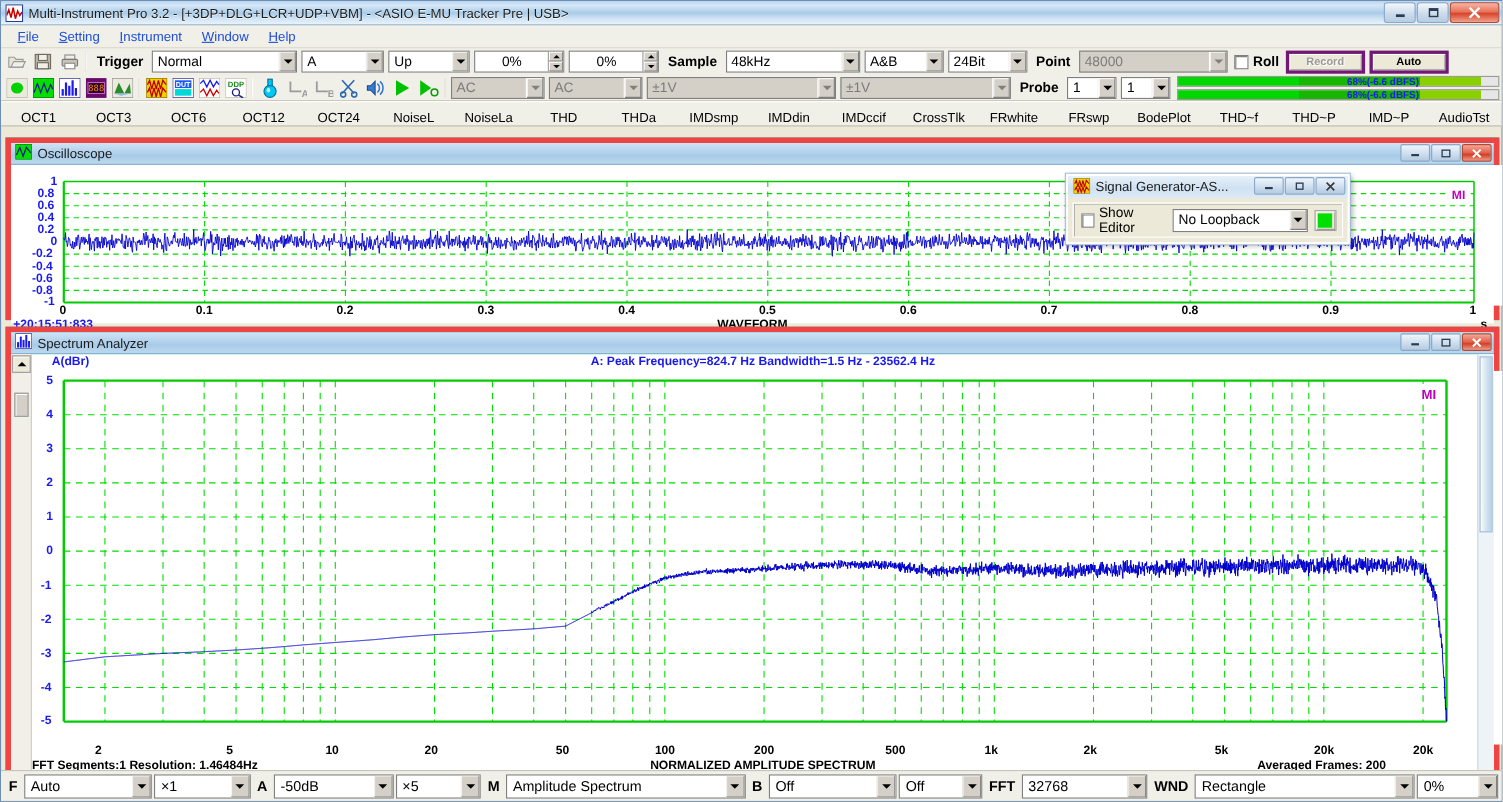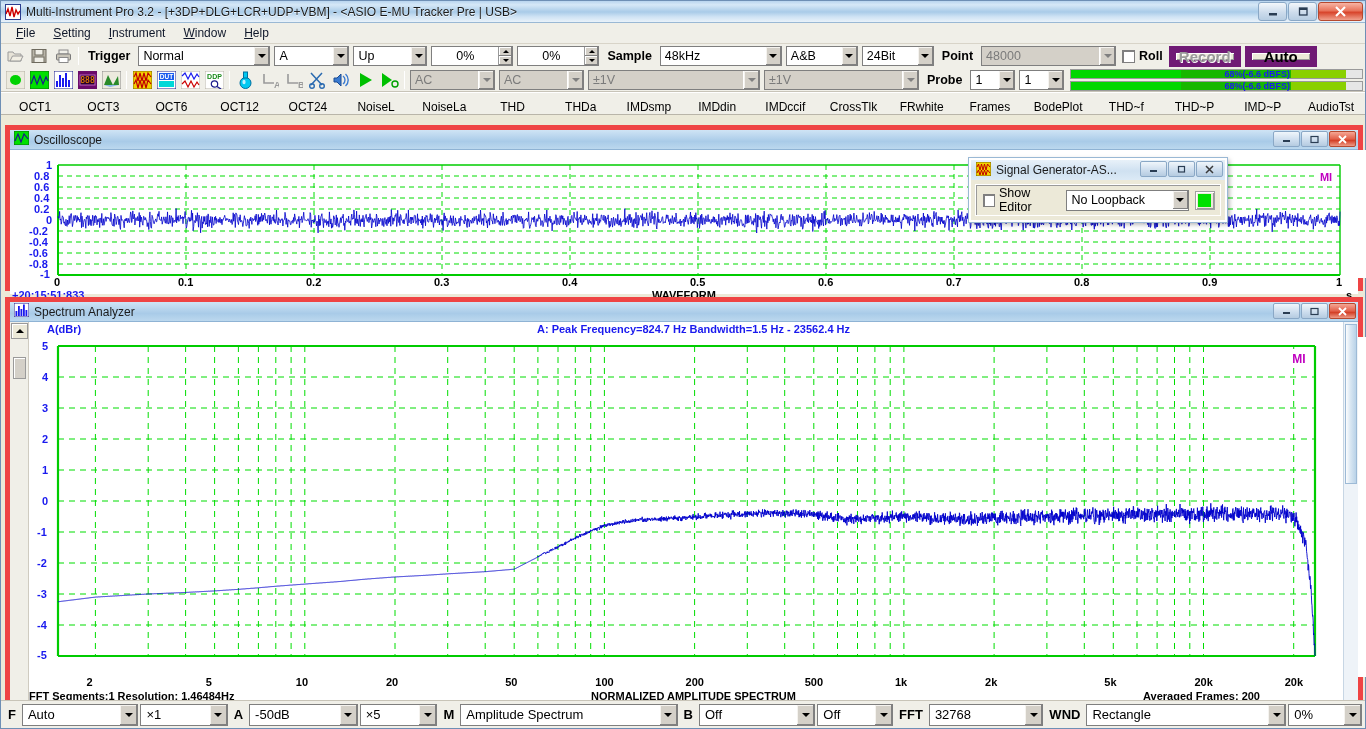--- a/index.html
+++ b/index.html
@@ -59,21 +59,21 @@
   
   .menubar {
     height: 21px;
     background: #f0efe8;
     display: flex; align-items: center;
     padding-left: 6px;
     border-bottom: 1px solid #d8d4c8;
   }
   .menubar .mi {
     padding: 2px 9px;
-    font-size: 12px; color: #0f172a;
+    font-size: 12px; color: #1d4ed8;
   }
   .menubar .mi u { text-decoration: underline; }
 
   
   .toolbar {
     height: 24px;
     background: #f0efe8;
     display: flex; align-items: center;
     padding: 0 2px;
     gap: 0px;
@@ -140,24 +140,24 @@
 
   .cbx { display: flex; align-items: center; gap: 4px; padding: 0 4px; }
   .cbx .box {
     width: 13px; height: 13px; background: #fff;
     border: 1px solid #7f7f7f;
     box-shadow: inset 1px 1px 0 #808080;
   }
   .btn3d {
     height: 21px; min-width: 72px;
     background: #ece9d8;
-    border: 7px solid #701a75;
+    border: 3px solid #701a75;
     box-shadow: inset 1px 1px 0 #fff, inset -1px -1px 0 #9a9a9a;
     display: flex; align-items: center; justify-content: center;
-    font-size: 15px; font-weight: bold; color: #000;
+    font-size: 10px; font-weight: bold; color: #000;
     margin: 0 2px;
   }
   .btn3d.dis { color: #9a9a9a; text-shadow: 1px 1px 0 #fff; }
 
   
   .meters { display:flex; flex-direction: column; gap:2px; margin-left:4px; flex:1; }
   .meter {
     height: 10px; position: relative;
     background: linear-gradient(to right,
        #00d700 0px, #00d700 110px,
@@ -631,21 +631,21 @@
     <div class="tab">OCT24</div>
     <div class="tab">NoiseL</div>
     <div class="tab">NoiseLa</div>
     <div class="tab">THD</div>
     <div class="tab">THDa</div>
     <div class="tab">IMDsmp</div>
     <div class="tab">IMDdin</div>
     <div class="tab">IMDccif</div>
     <div class="tab">CrossTlk</div>
     <div class="tab">FRwhite</div>
-    <div class="tab">Frames</div>
+    <div class="tab">FRswp</div>
     <div class="tab">BodePlot</div>
     <div class="tab">THD~f</div>
     <div class="tab">THD~P</div>
     <div class="tab">IMD~P</div>
     <div class="tab">AudioTst</div>
   </div>
 
   <div class="child" style="left:4px; top:124px; width:1358px; height:166px;">
     <div class="child-title">
       <span>

